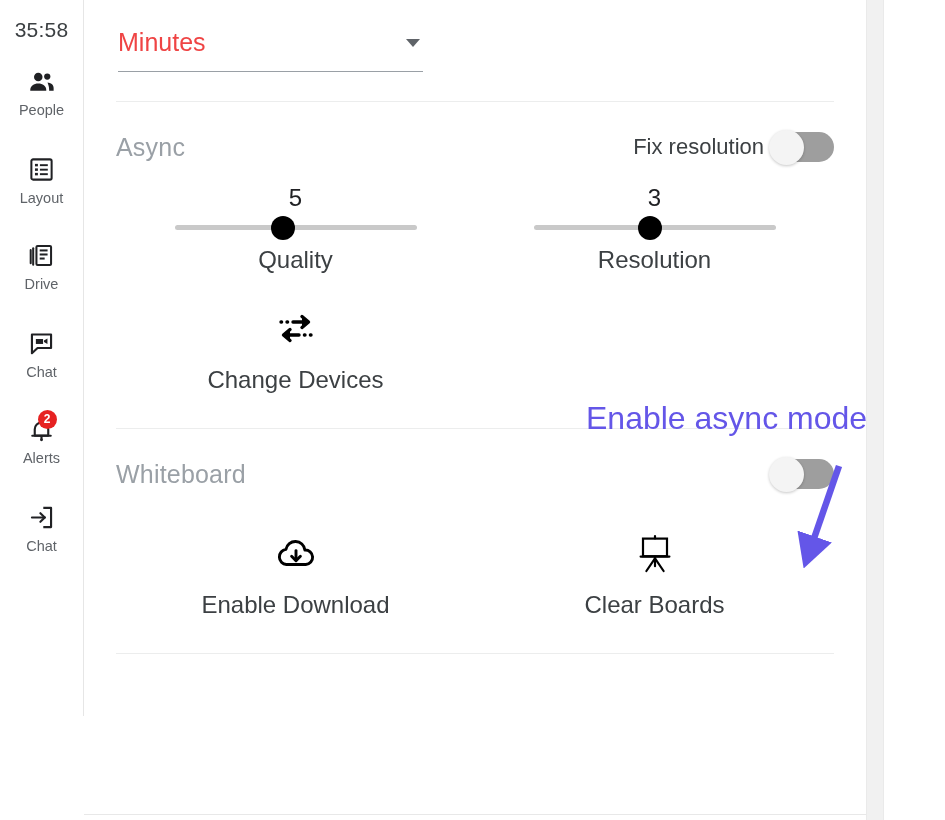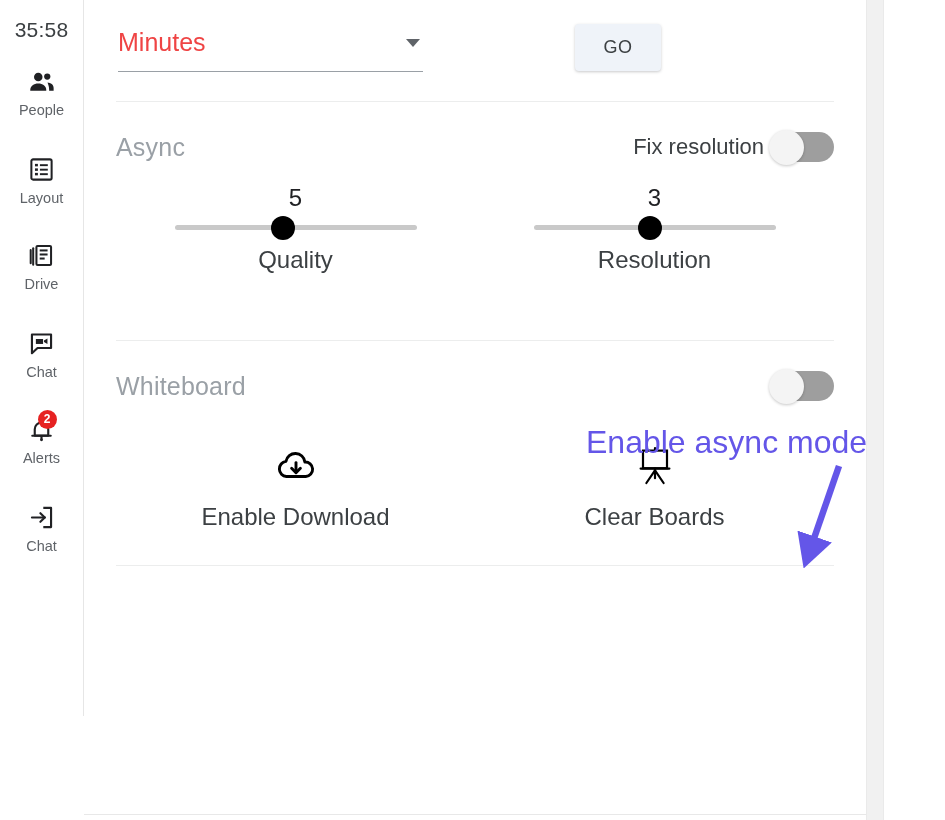--- a/index.html
+++ b/index.html
@@ -241,21 +241,21 @@
   .right-pane {
     position: absolute;
     left: 885px; top: 0;
     width: 60px; height: 820px;
     background: #ffffff;
   }
 
   
   .annotation {
     position: absolute;
-    left: 586px; top: 424px;
+    left: 586px; top: 400px;
     font-size: 32px;
     color: #6456e8;
     white-space: nowrap;
     pointer-events: none;
     font-family: "Liberation Sans", sans-serif;
   }
   .anno-arrow {
     position: absolute;
     left: 790px; top: 462px;
     pointer-events: none;
@@ -355,21 +355,20 @@
   </div>
 
   <div class="main">
 
     <div class="panel-inner">
       <div class="row-top">
         <div class="field">
           <span class="field-value">Minutes</span>
           <span class="caret"></span>
         </div>
-        <button class="go-btn">GO</button>
       </div>
     </div>
 
     <div class="divider"></div>
 
     <div class="panel-inner">
       <div class="section-head">
         <div class="section-title">Async</div>
         <div class="toggle-wrap">
           <span class="toggle-label">Fix resolution</span>
@@ -390,20 +389,31 @@
         <div class="slider-cell">
           <div class="slider-val">3</div>
           <div class="slider-track">
             <span class="slider-thumb" style="left:48%"></span>
           </div>
           <div class="slider-name">Resolution</div>
         </div>
       </div>
 
       <div class="action-row">
+        <div class="action-cell">
+          <span class="action-ico">
+            <svg width="46" height="40" viewBox="0 0 46 40" fill="none" stroke="currentColor" stroke-width="3.4" stroke-linecap="round">
+              <path d="M8 13h0.6M14 13h0.6M20 13h14"></path>
+              <path d="M29 7.5L35.5 13 29 18.5" fill="currentColor" stroke-linejoin="round"></path>
+              <path d="M38 26h-0.6M32 26h-0.6M26 26H12"></path>
+              <path d="M17 20.5L10.5 26 17 31.5" fill="currentColor" stroke-linejoin="round"></path>
+            </svg>
+          </span>
+          <span class="action-label">Change Devices</span>
+        </div>
         <div class="action-cell"></div>
       </div>
     </div>
 
     <div class="divider"></div>
 
     <div class="panel-inner">
       <div class="section-head">
         <div class="section-title">Whiteboard</div>
         <div class="toggle-wrap">

